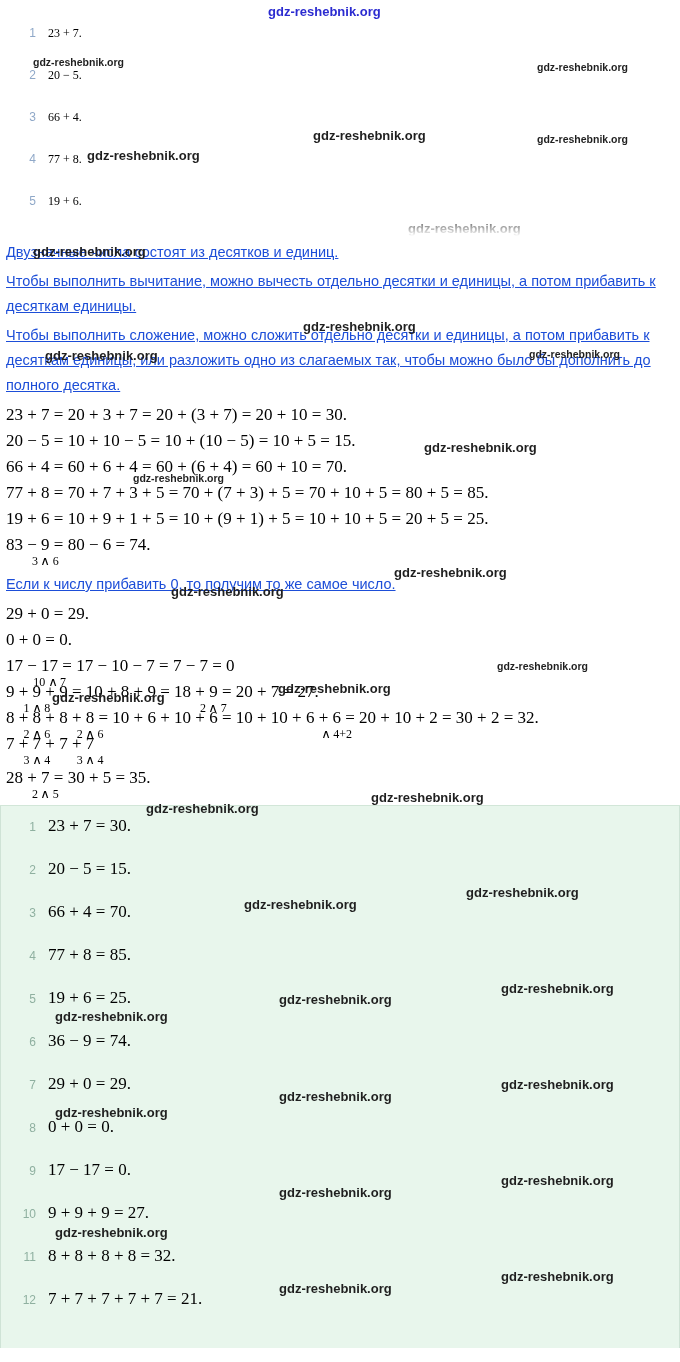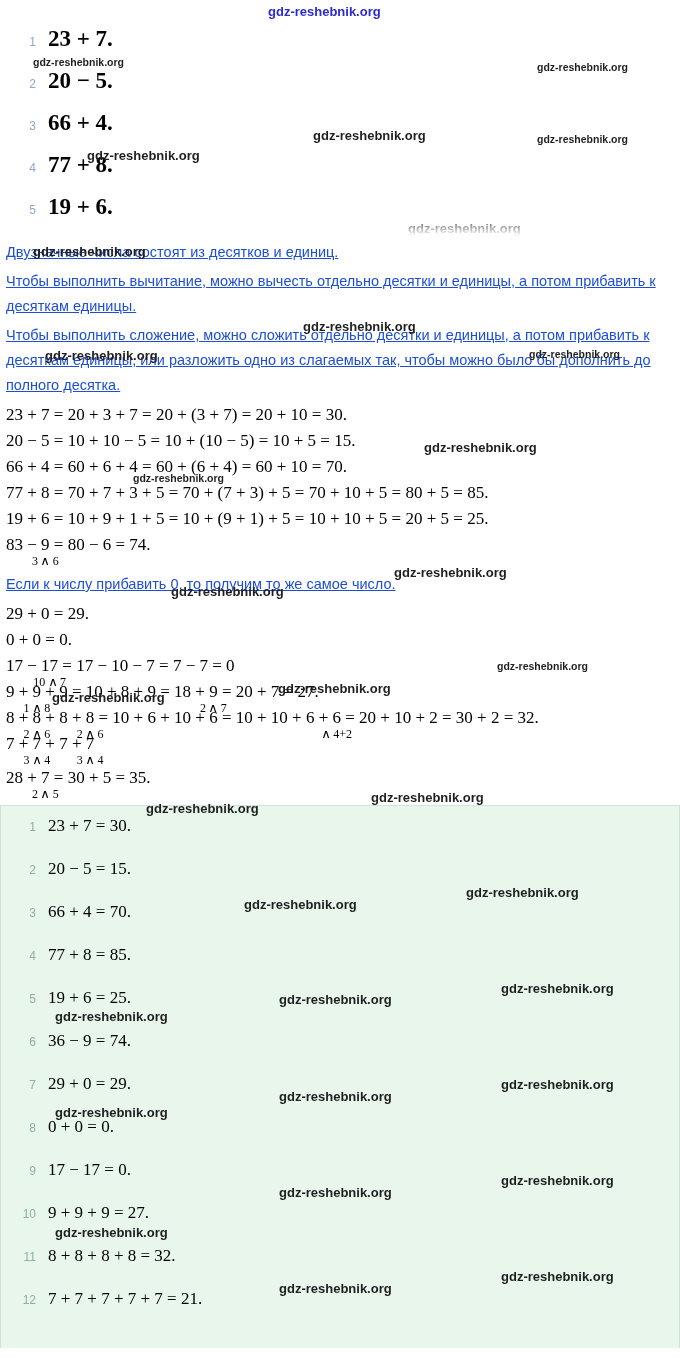--- a/index.html
+++ b/index.html
@@ -47,23 +47,22 @@
   }
   .prob-num {
     width: 22px;
     color: #8fa8c8;
     font-family: "Liberation Sans", sans-serif;
     font-size: 12px;
     text-align: right;
     margin-right: 12px;
   }
   .prob-expr {
-    font-size: 23px;
-    font-family: "Liberation Serif", serif;
-    font-weight: bold;
+    font-size: 12px;
+    font-family: "Liberation Serif", serif;
   }
   .fade-mask {
     position: absolute;
     left: 0; right: 0;
     bottom: 0;
     height: 26px;
     background: linear-gradient(to bottom, rgba(255,255,255,0), #ffffff 85%);
     z-index: 6;
   }
 

